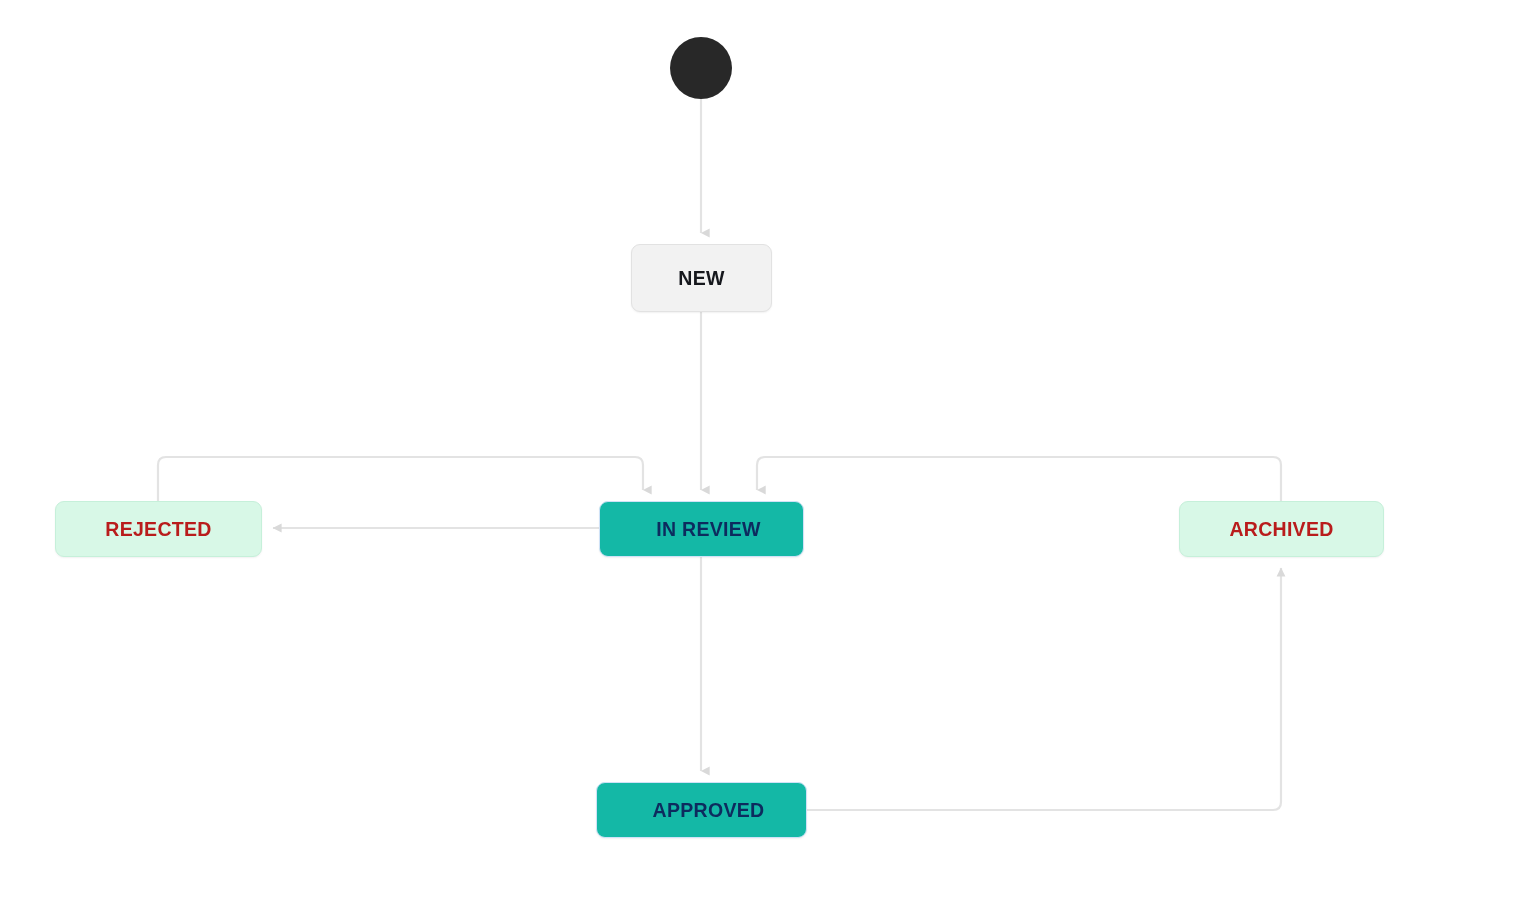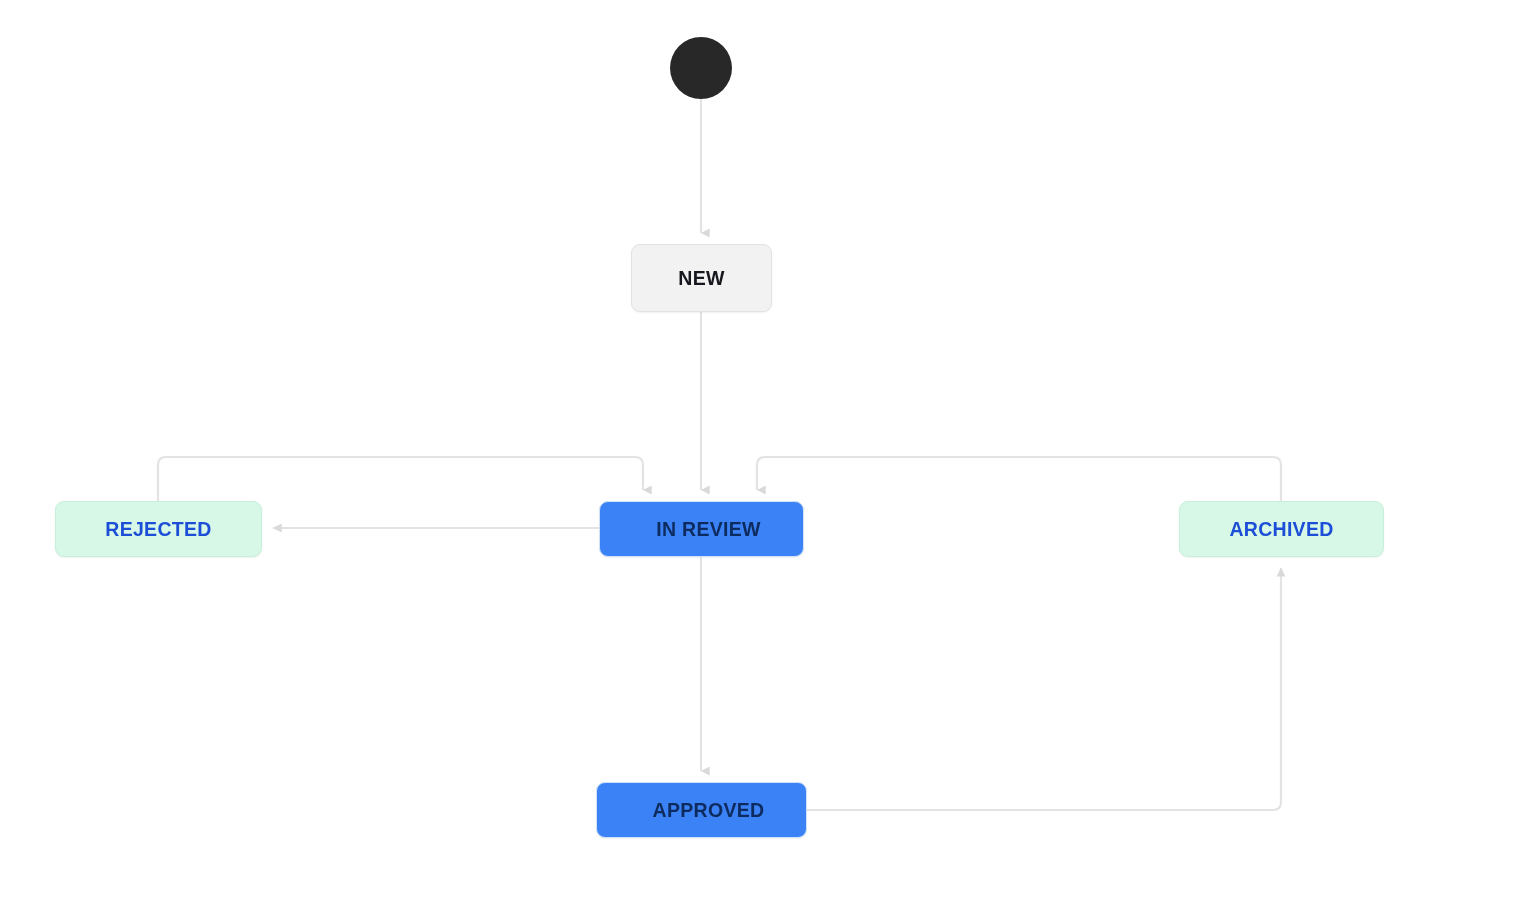--- a/index.html
+++ b/index.html
@@ -41,29 +41,29 @@
     letter-spacing: 0.3px;
     white-space: nowrap;
     box-shadow: 0 1px 2px rgba(0,0,0,0.06);
   }
   .node-neutral {
     background: #f2f2f2;
     border-color: #e2e2e2;
     color: #16181d;
   }
   .node-blue {
-    background: #3b82f6;
+    background: #14b8a6;
     border-color: #cfe2f7;
     color: #0d2b5e;
     padding-left: 14px;
   }
   .node-green {
     background: #d8f8e7;
     border-color: #c6f0da;
-    color: #1d4ed8;
+    color: #b91c1c;
   }
   .start-node {
     position: absolute;
     border-radius: 50%;
     background: #282828;
   }
 </style>
 </head>
 <body>
 

